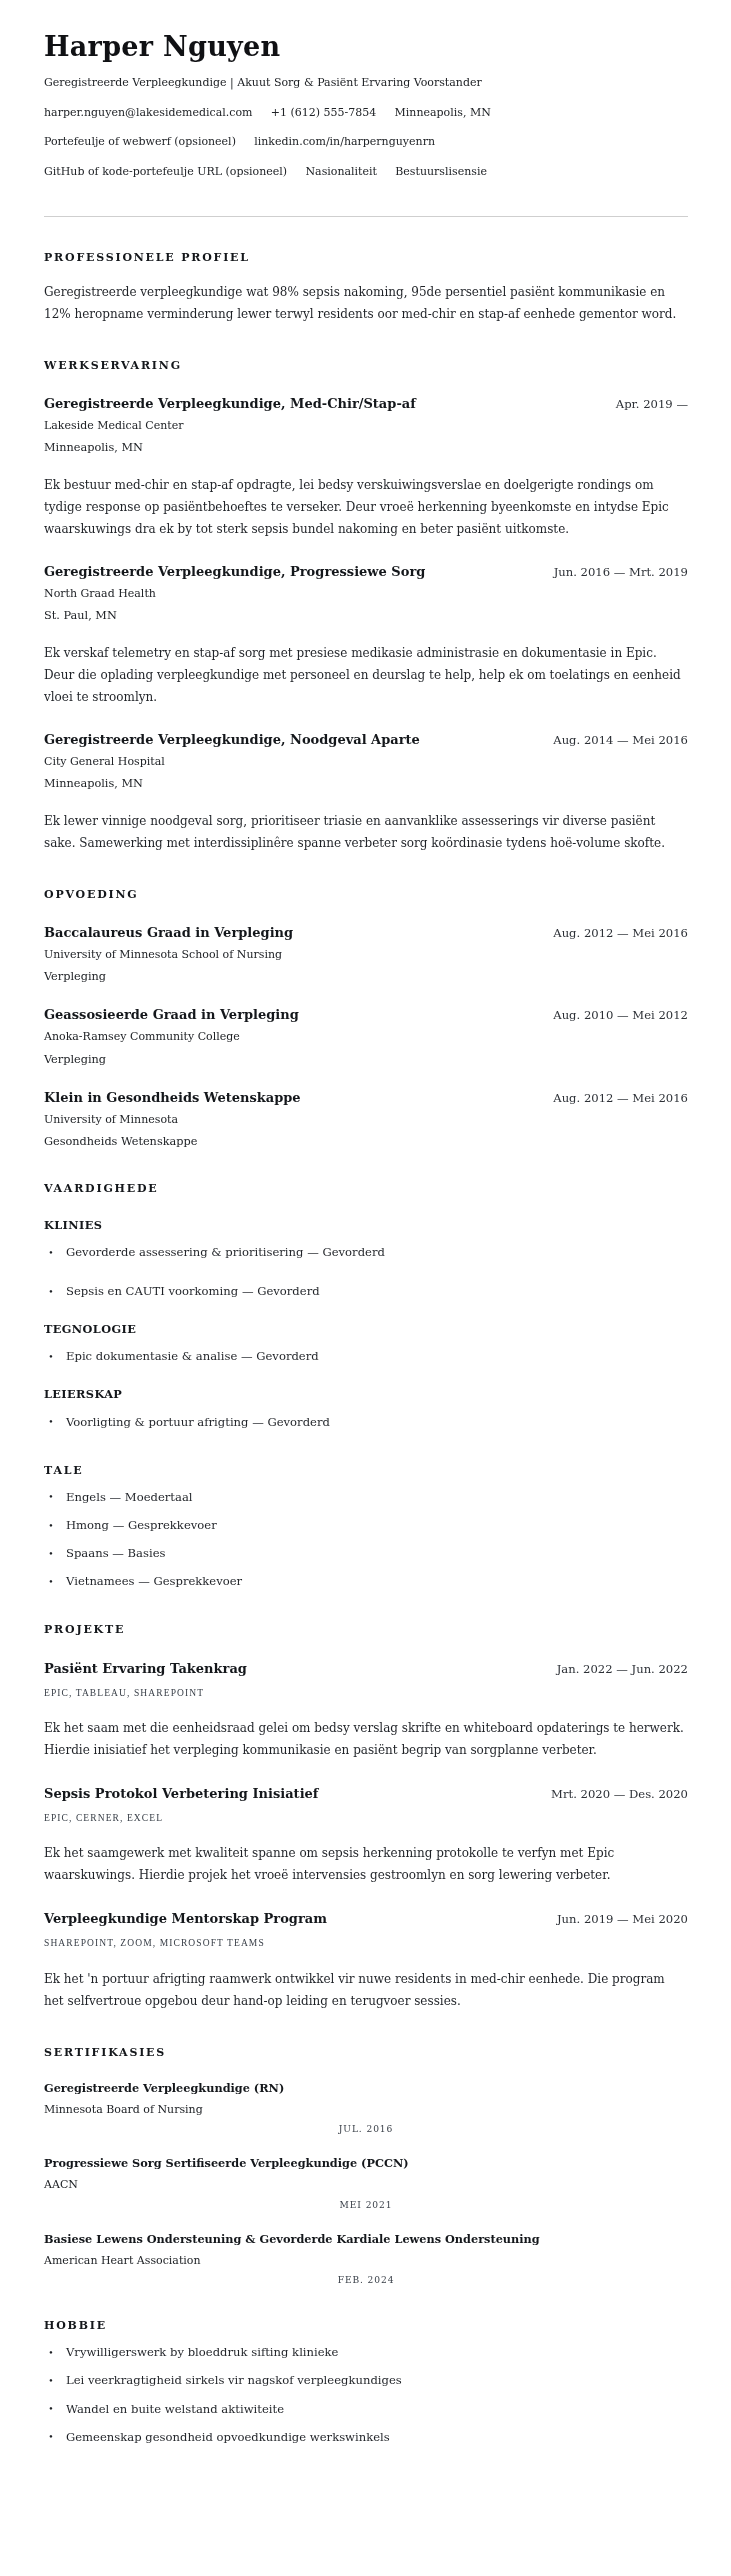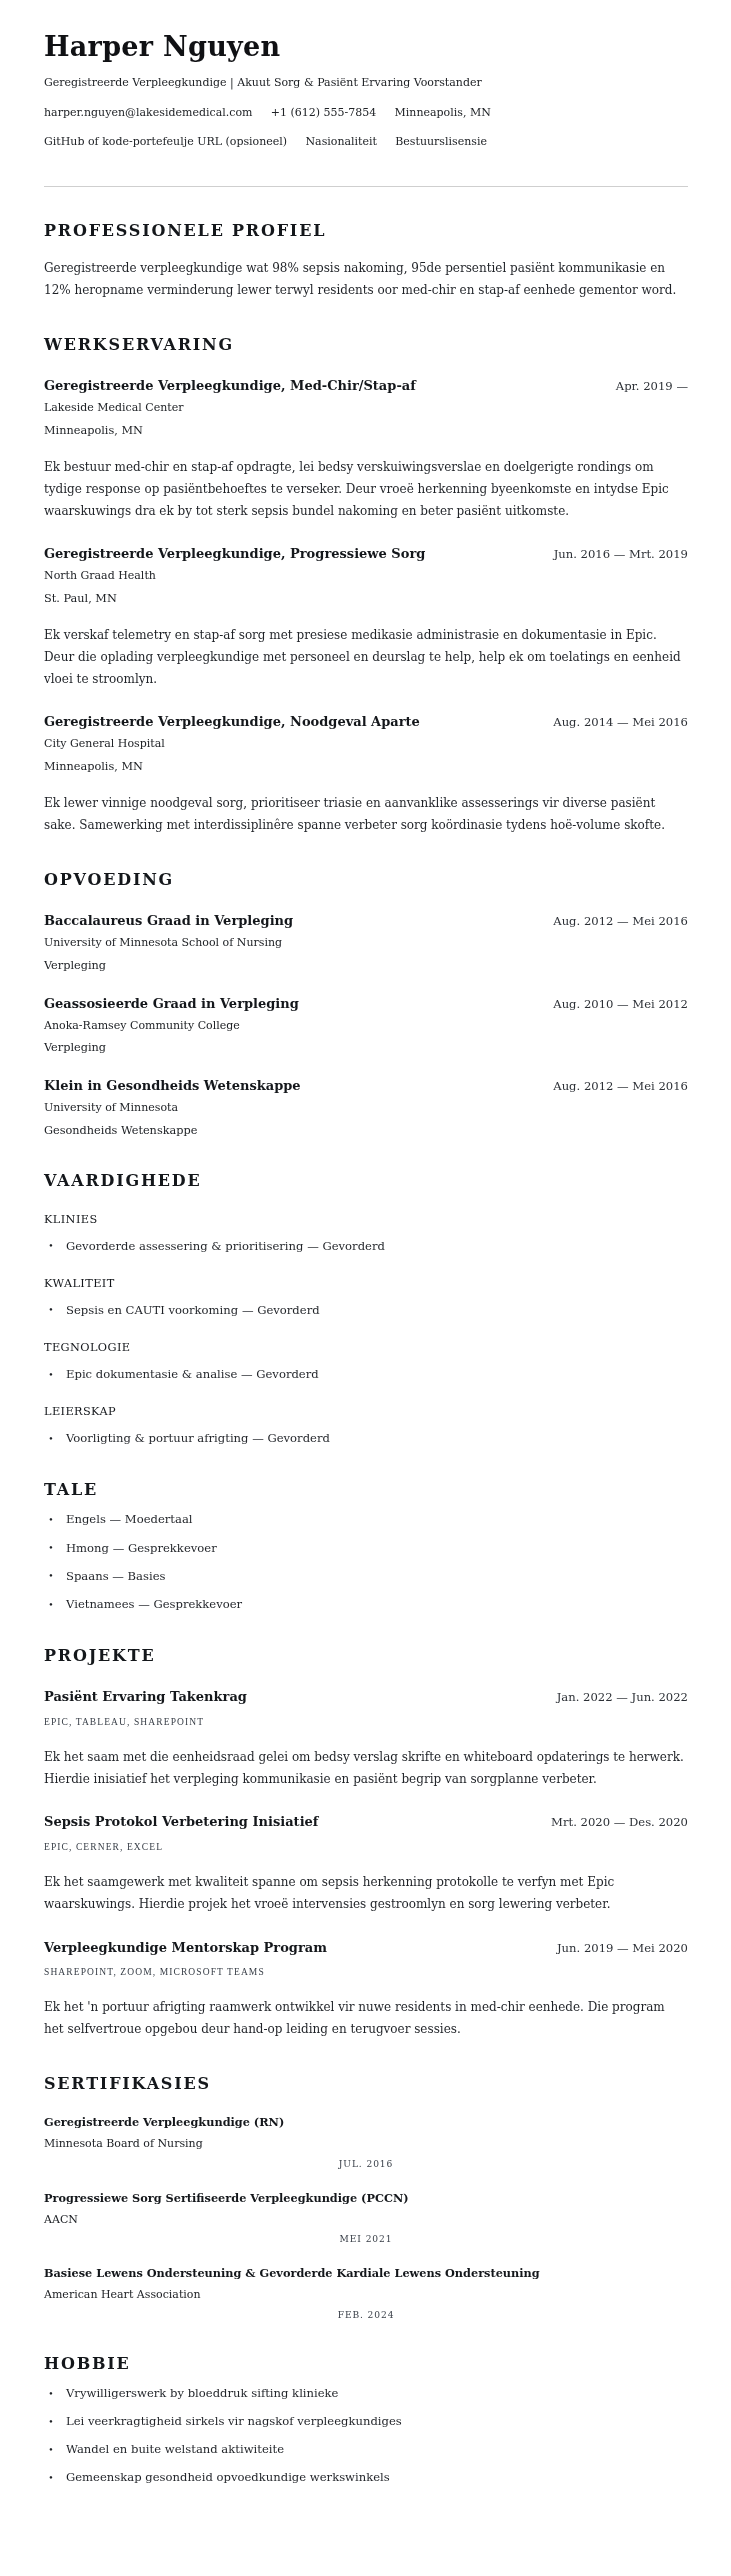--- a/index.html
+++ b/index.html
@@ -29,21 +29,21 @@
     flex-wrap: wrap;
   }
   .divider {
     border: none;
     border-top: 1.2px solid #cfcfcf;
     margin: 38px 0 0 0;
   }
 
   
   .section-heading {
-    font-size: 16px;
+    font-size: 11px;
     font-weight: 700;
     letter-spacing: 1.8px;
     color: #14171b;
     margin: 34px 0 0 0;
   }
   .body-text {
     font-size: 12px;
     line-height: 22px;
     margin: 17px 0 0 0;
     color: #1f2227;
@@ -82,21 +82,21 @@
     letter-spacing: 1.1px;
     color: #3a4049;
     margin: 12.2px 0 0;
     font-family: Liberation Serif, serif;
   }
 
   
   .skill-cat { margin-top: 23px; }
   .skill-cat-name {
     font-size: 11.3px;
-    font-weight: 400;
+    font-weight: 700;
     letter-spacing: 0.4px;
     color: #14171b;
     margin: 0;
   }
 
   
   .bullets { list-style: none; margin: 8.5px 0 0; padding: 0; }
   .bullets li {
     position: relative;
     padding-left: 22px;
@@ -133,20 +133,24 @@
   <header>
     <h1 class="name">Harper Nguyen</h1>
     <p class="subtitle">Geregistreerde Verpleegkundige | Akuut Sorg &amp; Pasiënt Ervaring Voorstander</p>
 
     <div class="contact-line">
       <span>harper.nguyen@lakesidemedical.com</span>
       <span>+1 (612) 555-7854</span>
       <span>Minneapolis, MN</span>
     </div>
     <div class="contact-line">
+      <span>Portefeulje of webwerf (opsioneel)</span>
+      <span>linkedin.com/in/harpernguyenrn</span>
+    </div>
+    <div class="contact-line">
       <span>GitHub of kode-portefeulje URL (opsioneel)</span>
       <span>Nasionaliteit</span>
       <span>Bestuurslisensie</span>
     </div>
   </header>
 
   <hr class="divider">
 
   <section>
     <h2 class="section-heading">PROFESSIONELE PROFIEL</h2>
@@ -222,21 +226,20 @@
     <h2 class="section-heading">VAARDIGHEDE</h2>
 
     <div class="skill-cat">
       <h3 class="skill-cat-name">KLINIES</h3>
       <ul class="bullets">
         <li><span class="dot">•</span><span>Gevorderde assessering &amp; prioritisering — Gevorderd</span></li>
       </ul>
     </div>
 
     <div class="skill-cat">
-      <h3 class="skill-cat-name">KWALITEIT</h3>
       <ul class="bullets">
         <li><span class="dot">•</span><span>Sepsis en CAUTI voorkoming — Gevorderd</span></li>
       </ul>
     </div>
 
     <div class="skill-cat">
       <h3 class="skill-cat-name">TEGNOLOGIE</h3>
       <ul class="bullets">
         <li><span class="dot">•</span><span>Epic dokumentasie &amp; analise — Gevorderd</span></li>
       </ul>

